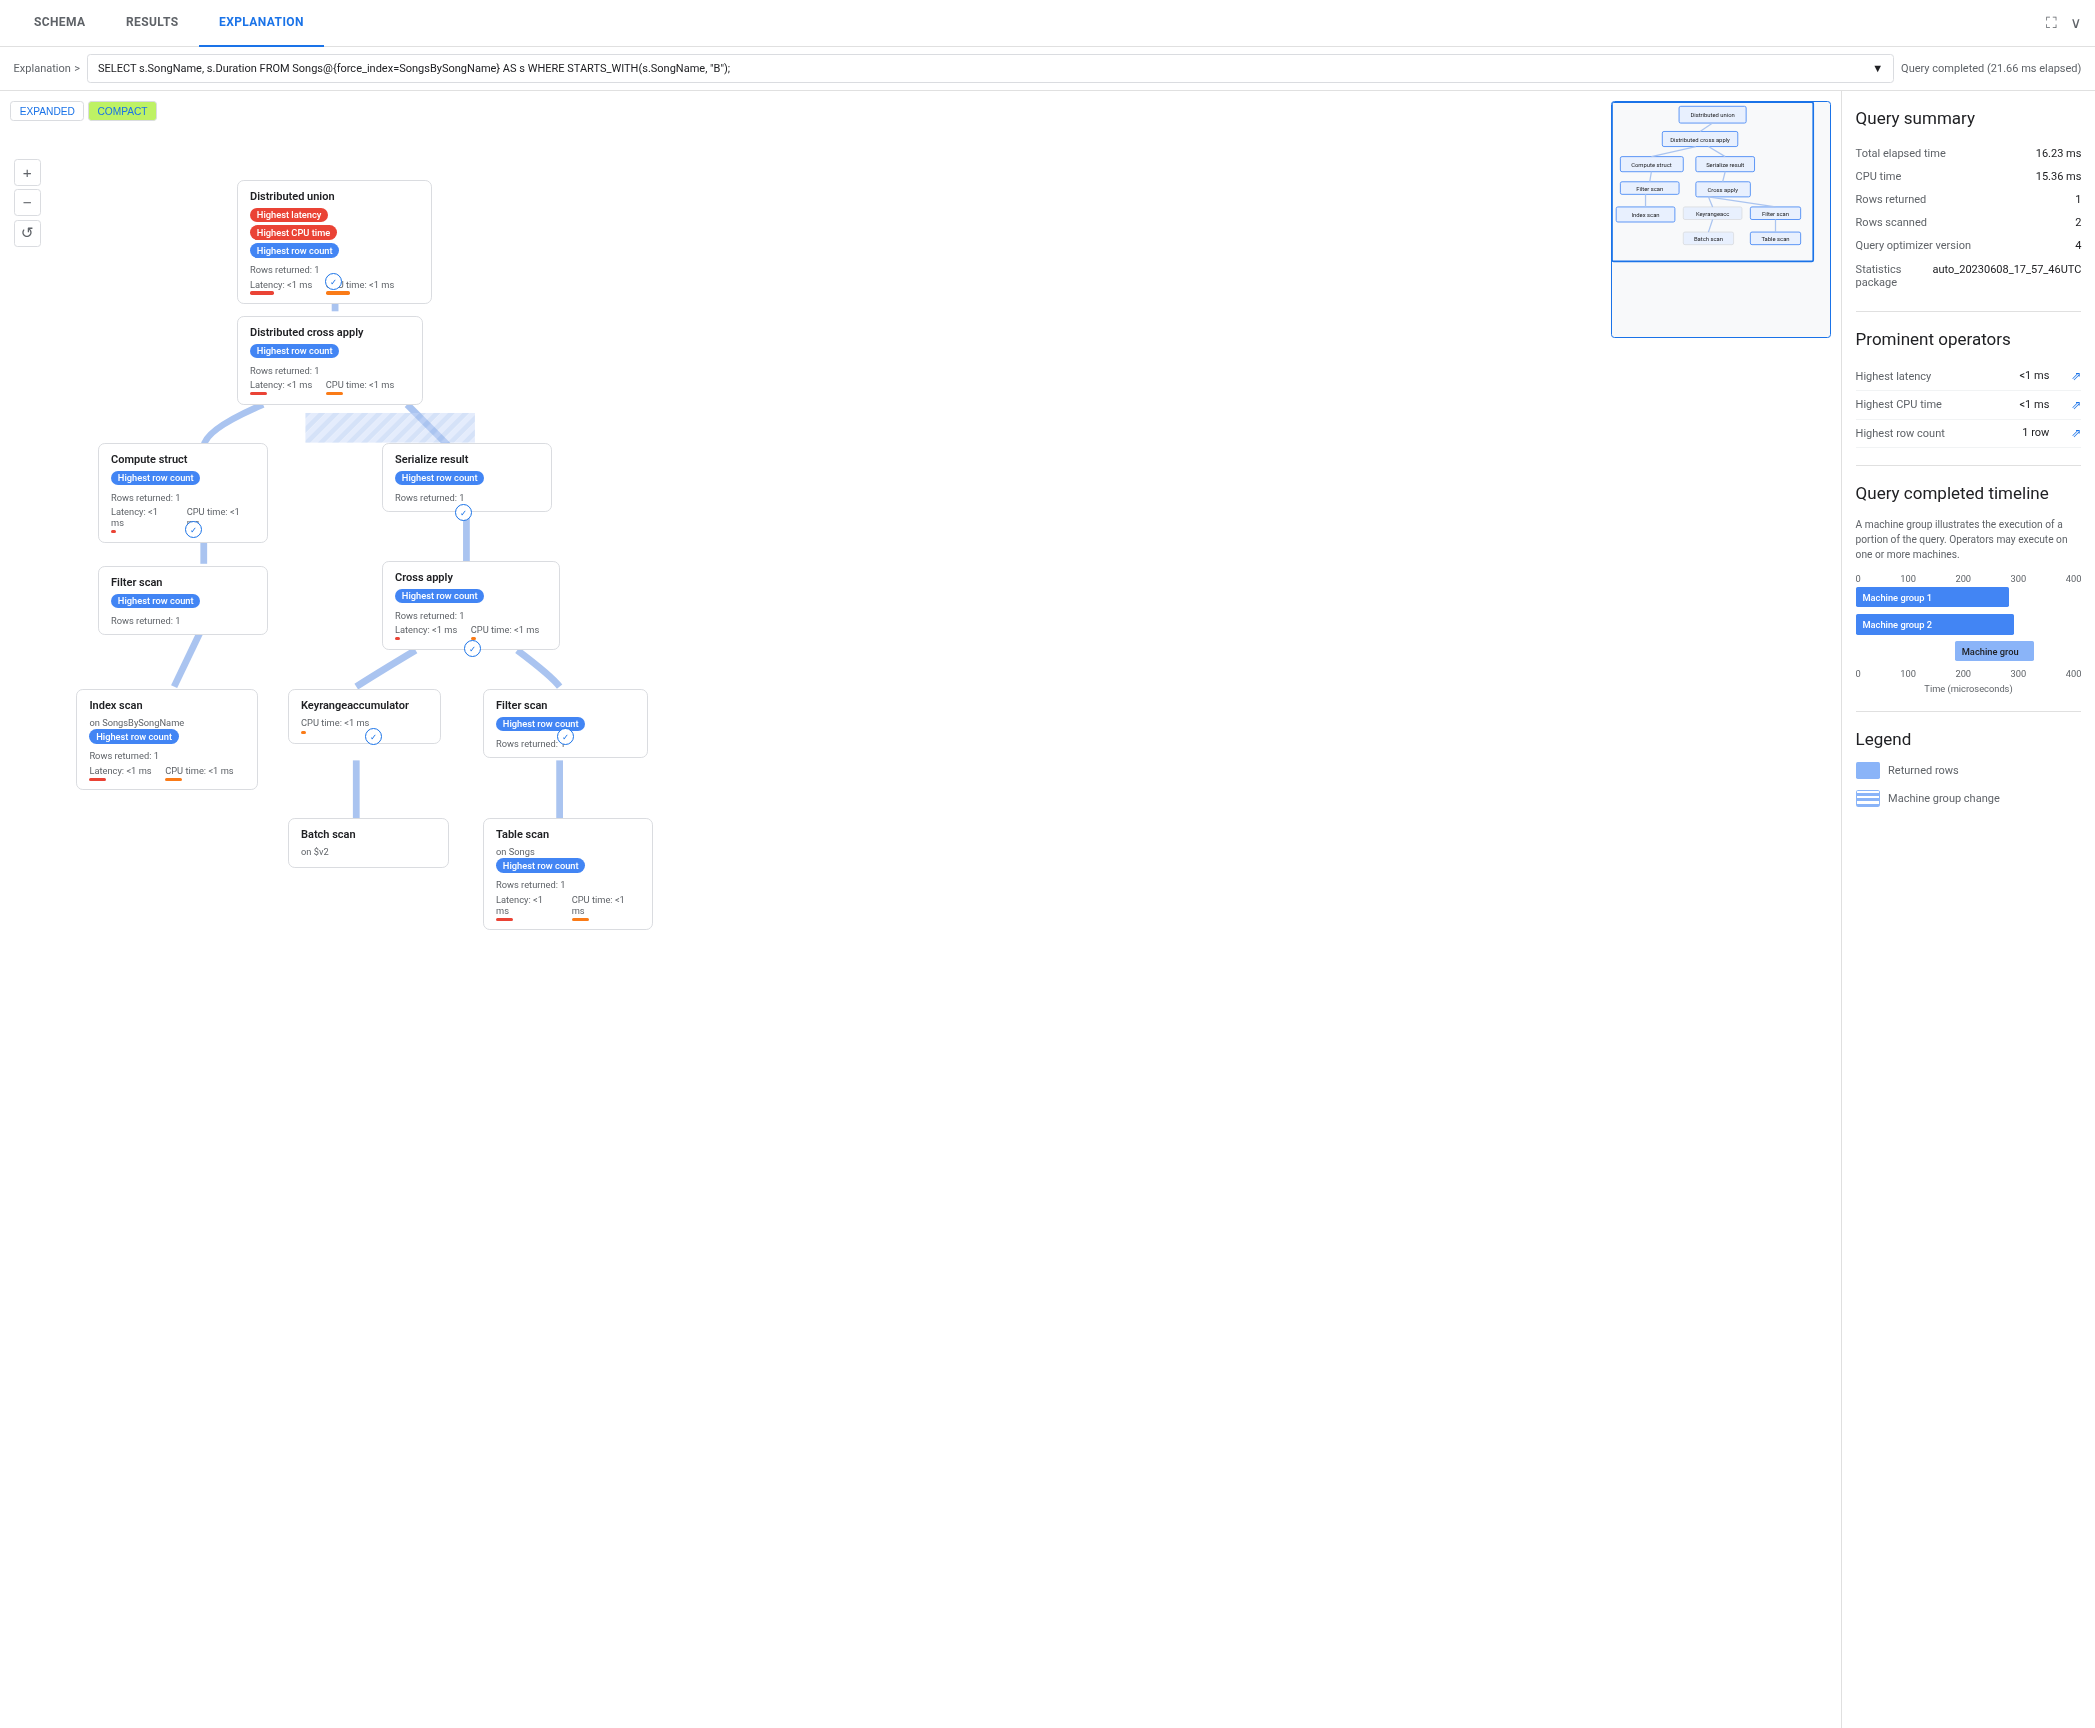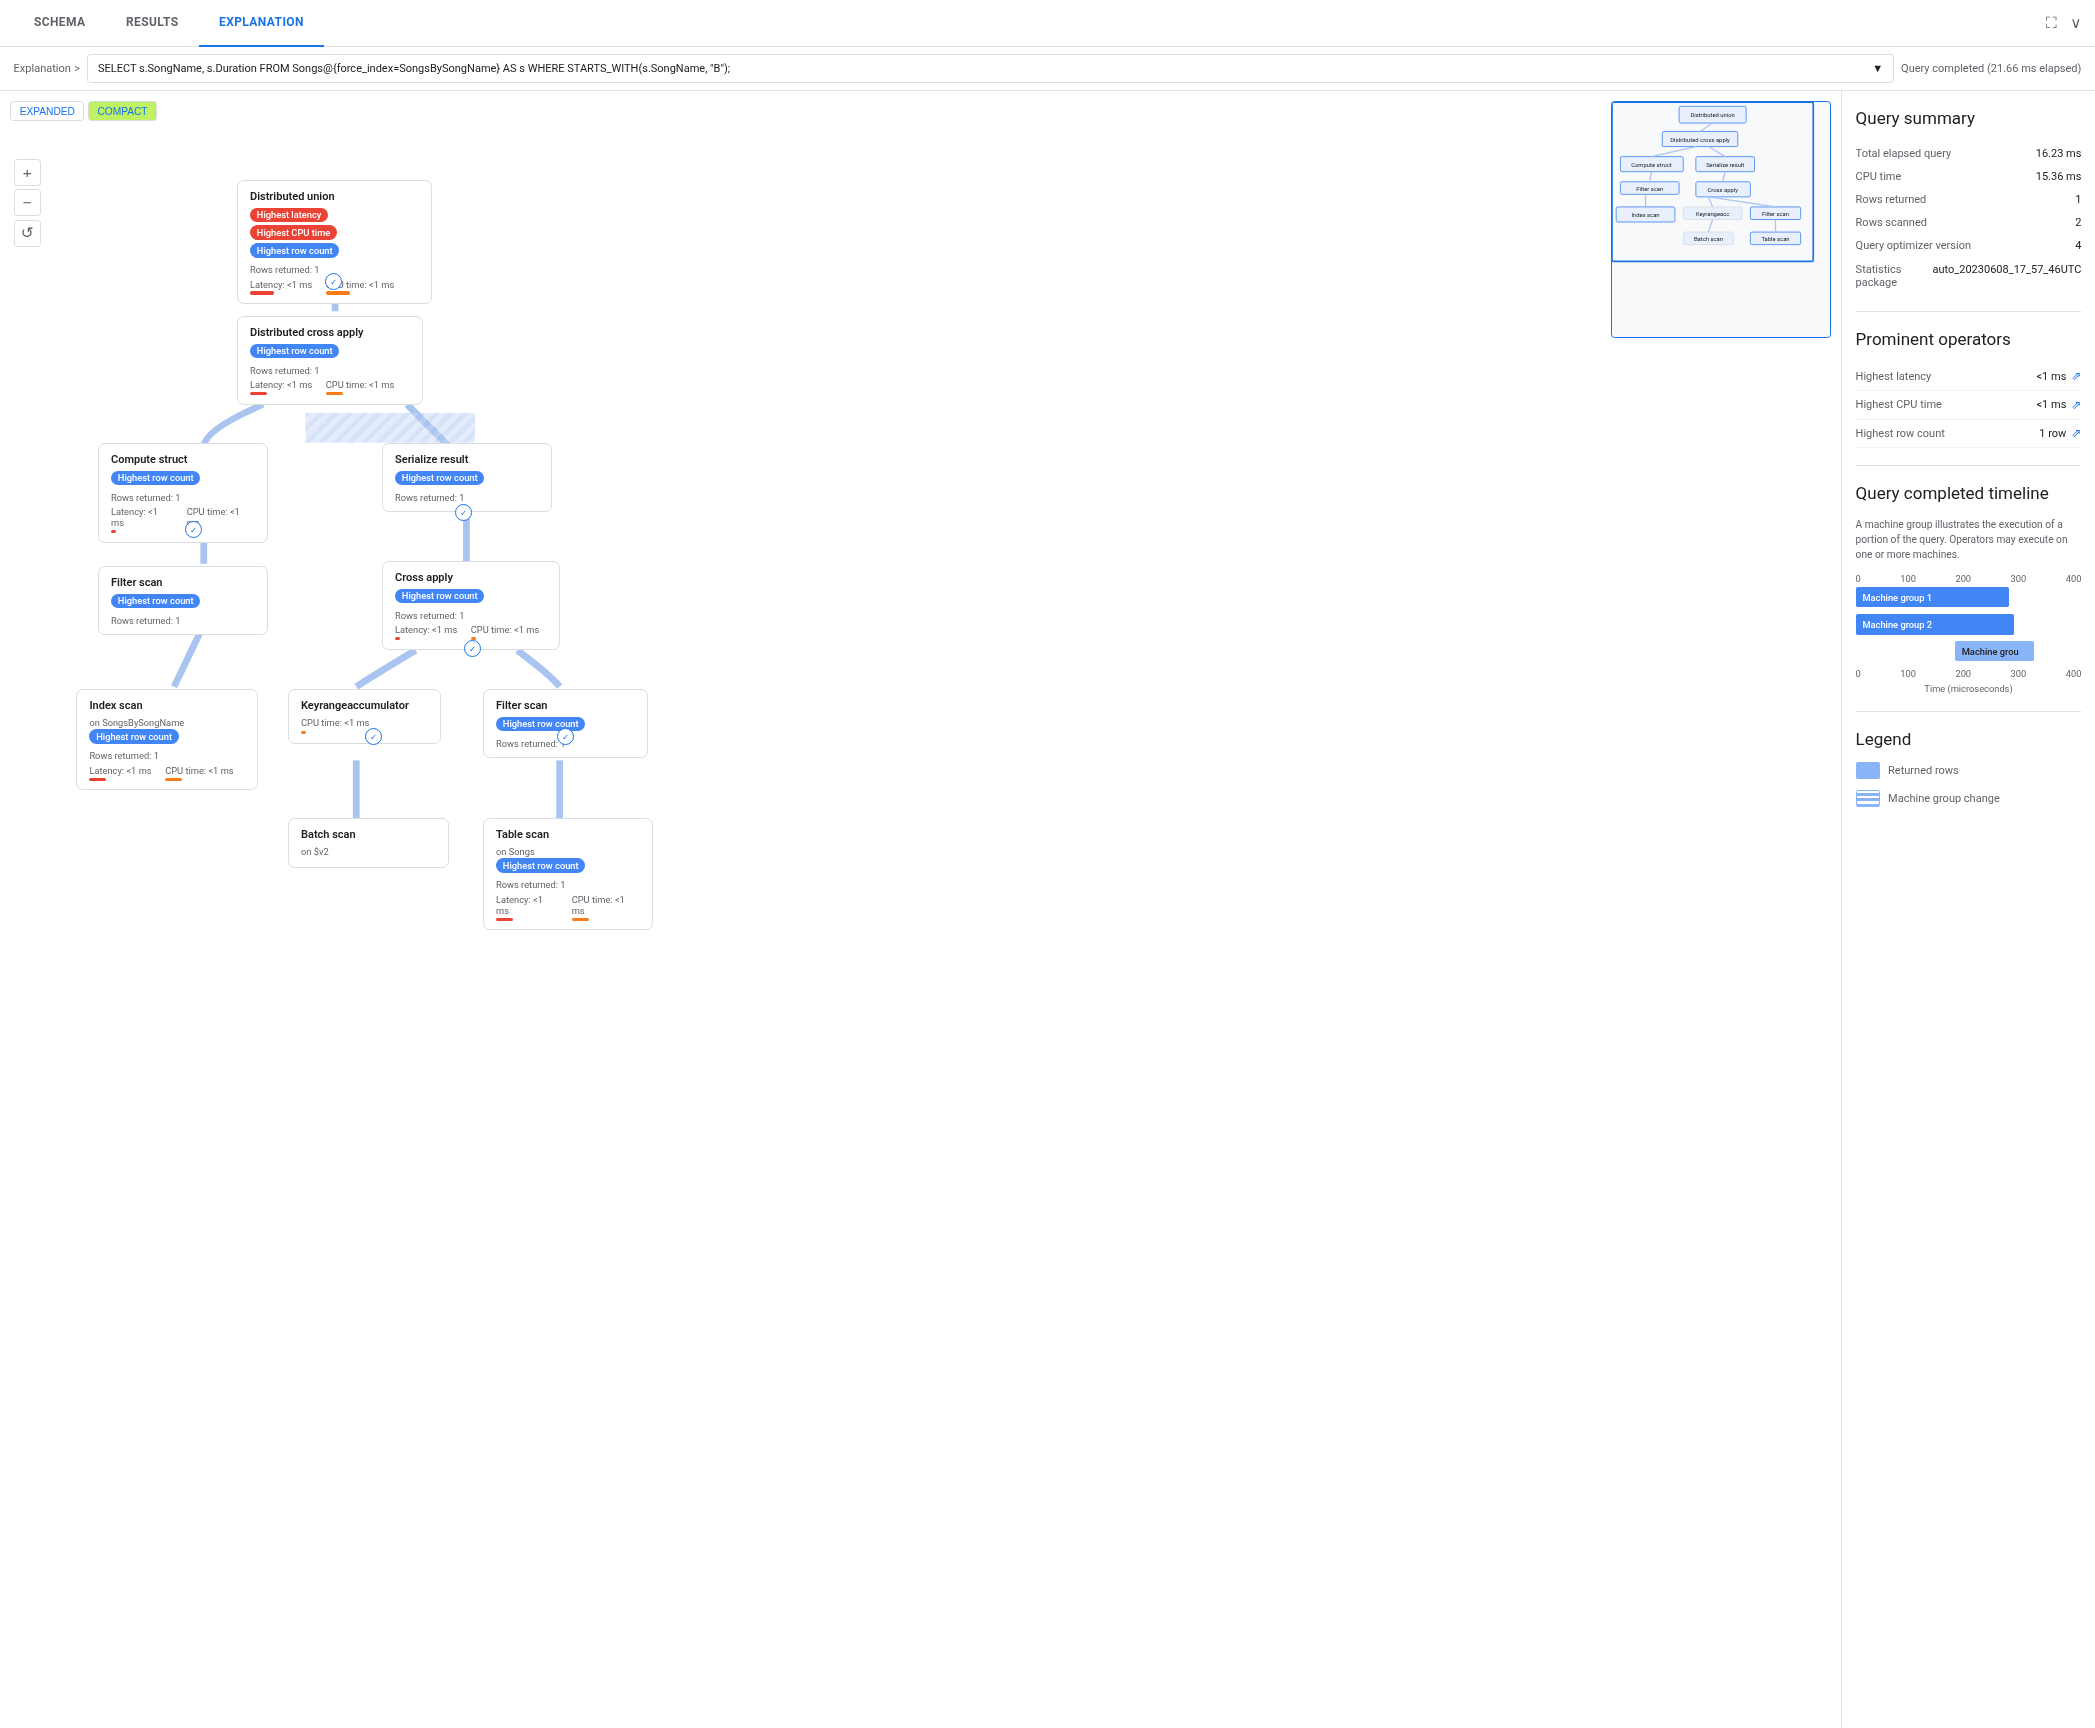--- a/index.html
+++ b/index.html
@@ -86,21 +86,21 @@
     .timeline-desc { font-size: 10.2px; color: #5f6368; margin-bottom: 10.2px; line-height: 1.5; }
     .timeline-axis { display: flex; justify-content: space-between; font-size: 9.3px; color: #5f6368; margin-bottom: 3.4px; }
     .timeline-bar-row { margin-bottom: 6.8px; }
     .timeline-bar { height: 20.3px; background: #4285f4; border-radius: 1.7px; display: flex; align-items: center; padding-left: 6.8px; color: #fff; font-size: 9.3px; font-weight: 500; }
     .timeline-bar-sm { height: 20px; background: #8ab4f8; border-radius: 1.7px; display: flex; align-items: center; padding-left: 6.8px; color: #202124; font-size: 9.3px; font-weight: 500; }
     .timeline-axis-label { font-size: 9.3px; color: #5f6368; text-align: center; margin-top: 3.4px; }
 
     
     .operator-row { display: flex; align-items: center; justify-content: space-between; padding: 6.8px 0; font-size: 11px; border-bottom: 0.8px solid #f1f3f4; }
     .operator-label { color: #5f6368; }
-    .operator-value { display: flex; align-items: center; gap: 5px; color: #202124; }
+    .operator-value { display: flex; align-items: flex-start; gap: 22px; color: #202124; }
     .link-icon { color: #1a73e8; font-size: 12px; cursor: pointer; }
 
     
     .legend-section { margin-top: 13.6px; }
     .legend-item { display: flex; align-items: center; gap: 8.5px; margin-bottom: 10.2px; font-size: 11px; color: #5f6368; }
     .legend-box { width: 24px; height: 17px; border-radius: 1.7px; }
     .legend-box-solid { background: #8ab4f8; }
     .legend-box-striped {
       background: repeating-linear-gradient(0deg, #8ab4f8 0px, #8ab4f8 2.5px, #fff 2.5px, #fff 5.1px);
       border: 0.8px solid #8ab4f8;
@@ -374,21 +374,21 @@
       </svg>
     </div>
 
   </div>
 
   <div class="right-panel">
 
     <div class="section-title">Query summary</div>
     <div>
       <div class="stat-row">
-        <span class="stat-label">Total elapsed query</span>
+        <span class="stat-label">Total elapsed time</span>
         <span class="stat-value">16.23 ms</span>
       </div>
       <div class="stat-row">
         <span class="stat-label">CPU time</span>
         <span class="stat-value">15.36 ms</span>
       </div>
       <div class="stat-row">
         <span class="stat-label">Rows returned</span>
         <span class="stat-value">1</span>
       </div>

